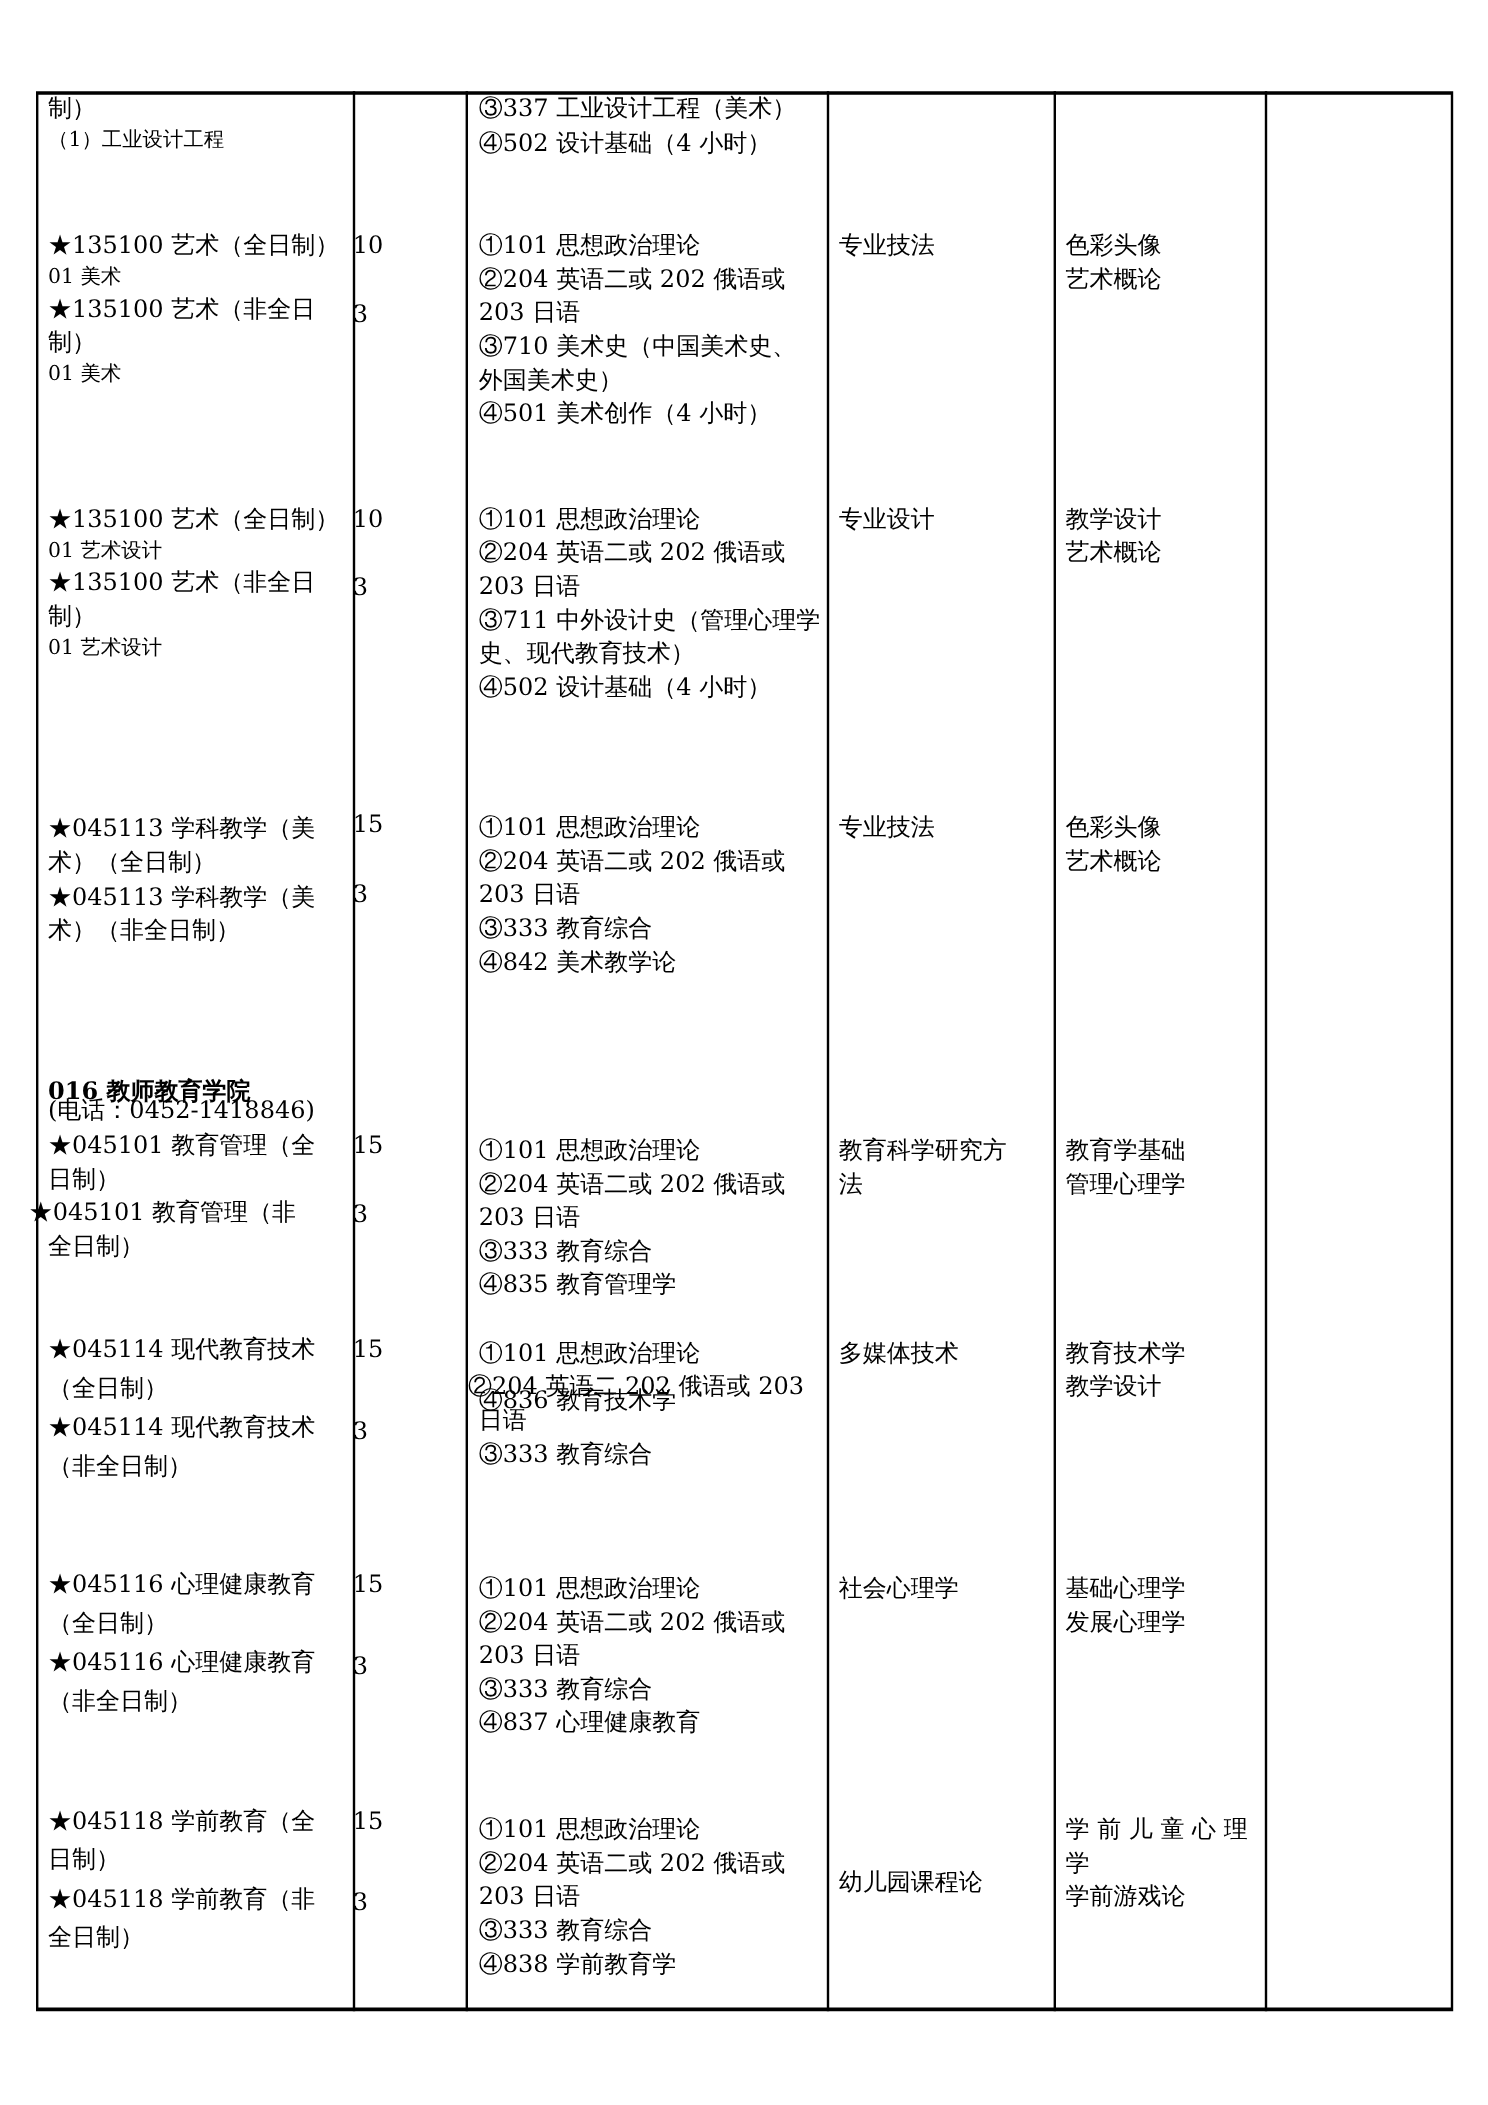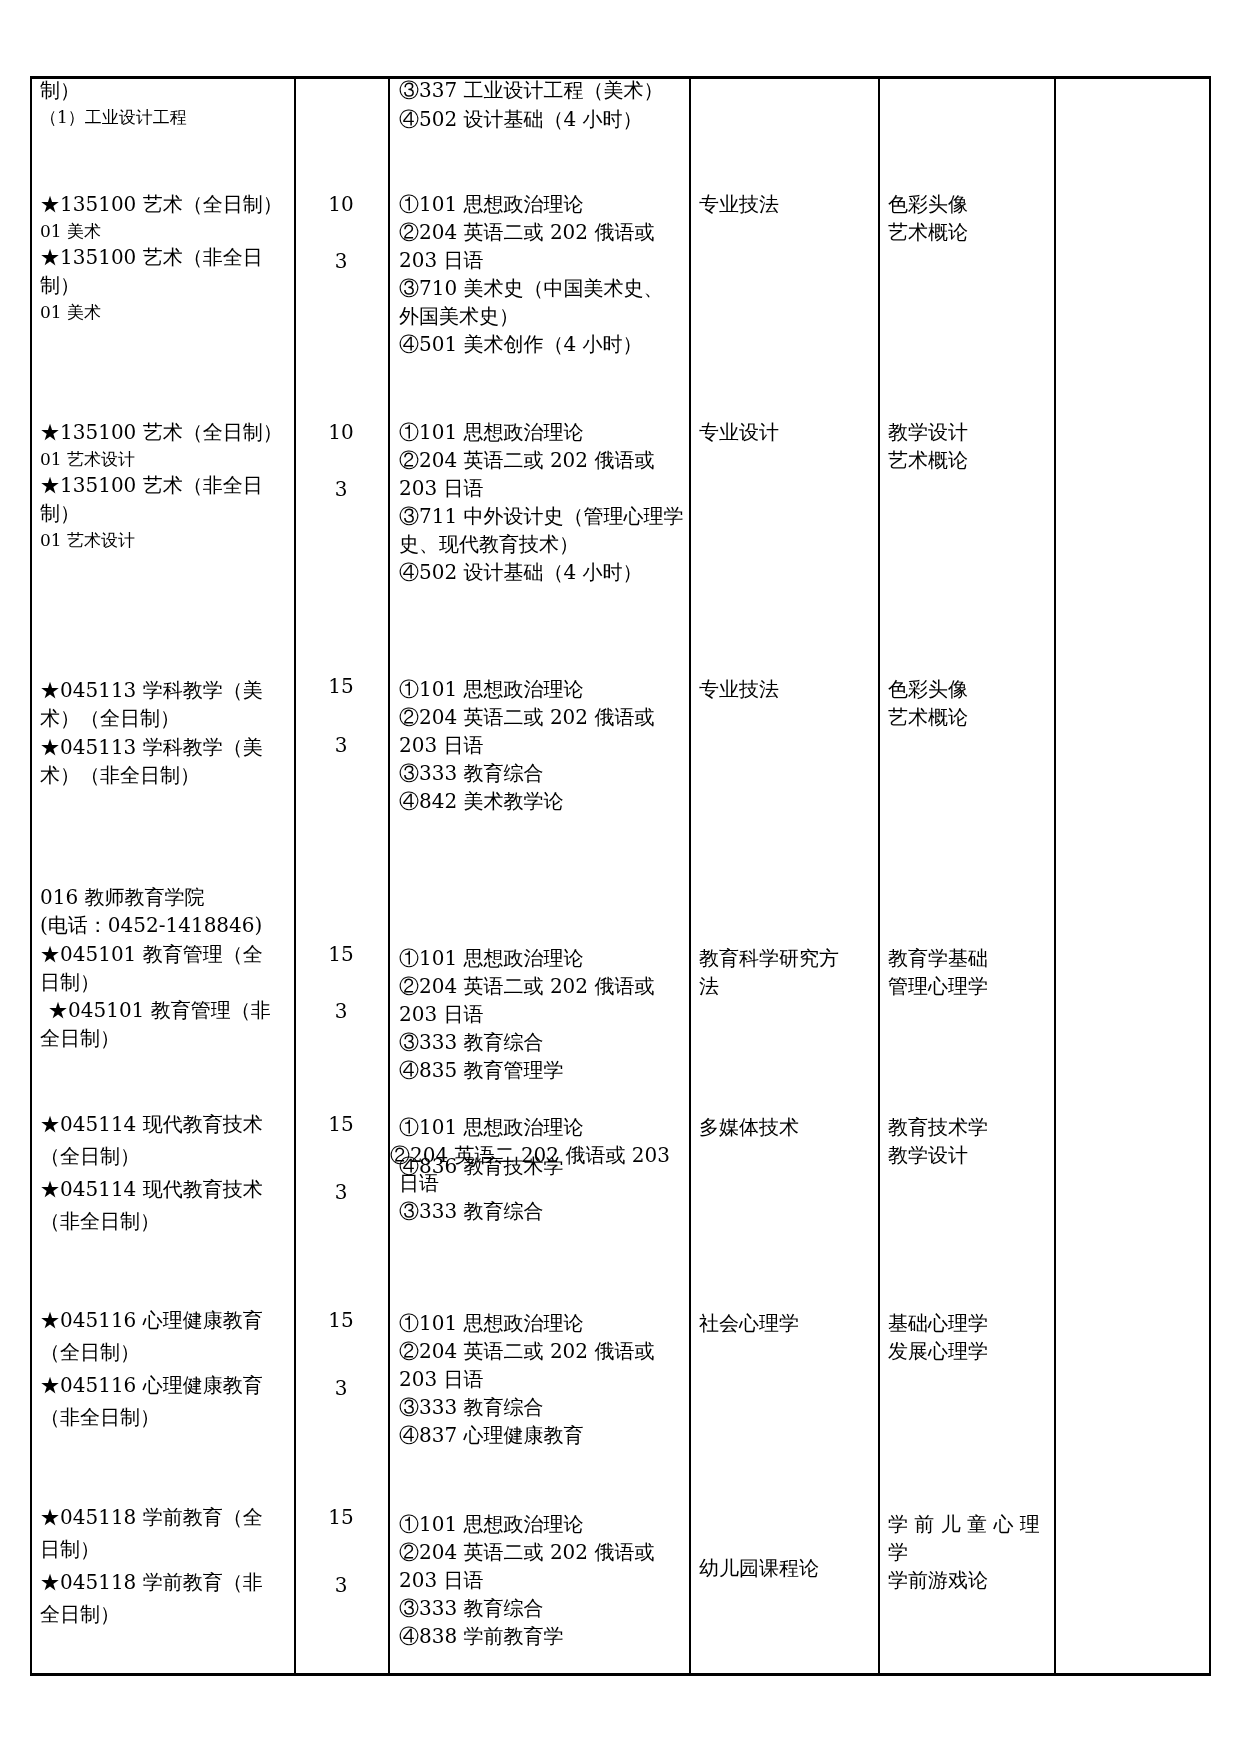--- a/index.html
+++ b/index.html
@@ -5,22 +5,22 @@
   html, body { margin:0; padding:0; background:#ffffff; }
   body { width:1240px; height:1754px; position:relative; overflow:hidden;
          font-family:"DejaVu Serif","Liberation Serif",serif; color:#000; }
   .page { position:absolute; left:0; top:0; width:1240px; height:1754px; }
   .tbl { position:absolute; left:30px; top:76px; width:1181px; height:1600px;
          border-top:3px solid #000; border-bottom:3px solid #000;
          border-left:2px solid #000; border-right:2px solid #000; box-sizing:border-box; }
   .vline { position:absolute; top:76px; height:1600px; width:2px; background:#000; }
   .txt { position:absolute; font-size:20px; line-height:28.5px; white-space:nowrap; }
   .small { font-size:17px; line-height:26px; }
-  .bold { font-weight:normal; }
-  .num { text-align:center; width:94px; }
+  .bold { font-weight:bold;margin-top:12px; }
+  .num { width:94px; }
 </style>
 </head>
 <body>
 
 <div class="page">
 
   <div class="tbl"></div>
   <div class="vline" style="left:294px"></div>
   <div class="vline" style="left:388px"></div>
   <div class="vline" style="left:689px"></div>
@@ -87,21 +87,21 @@
     <div class="txt" style="left:699px;top:675px">专业技法</div>
     <div class="txt" style="left:888px;top:675px">色彩头像</div>
     <div class="txt" style="left:888px;top:703px">艺术概论</div>
   </div>
 
   <div>
     <div class="txt bold" style="left:40px;top:883px">016   教师教育学院</div>
     <div class="txt" style="left:40px;top:911px">(电话：0452-1418846)</div>
     <div class="txt" style="left:40px;top:940px">★045101  教育管理（全</div>
     <div class="txt" style="left:40px;top:968px">日制）</div>
-    <div class="txt" style="left:48px;top:996px">★045101  教育管理（非</div>
+    <div class="txt" style="left:24px;top:996px">★045101  教育管理（非</div>
     <div class="txt" style="left:40px;top:1024px">全日制）</div>
     <div class="txt num" style="left:294px;top:940px">15</div>
     <div class="txt num" style="left:294px;top:997px">3</div>
     <div class="txt" style="left:399px;top:944px">①101 思想政治理论</div>
     <div class="txt" style="left:399px;top:972px">②204  英语二或  202  俄语或</div>
     <div class="txt" style="left:399px;top:1000px">203 日语</div>
     <div class="txt" style="left:399px;top:1028px">③333 教育综合</div>
     <div class="txt" style="left:399px;top:1056px">④835  教育管理学</div>
     <div class="txt" style="left:699px;top:944px">教育科学研究方</div>
     <div class="txt" style="left:699px;top:972px">法</div>

